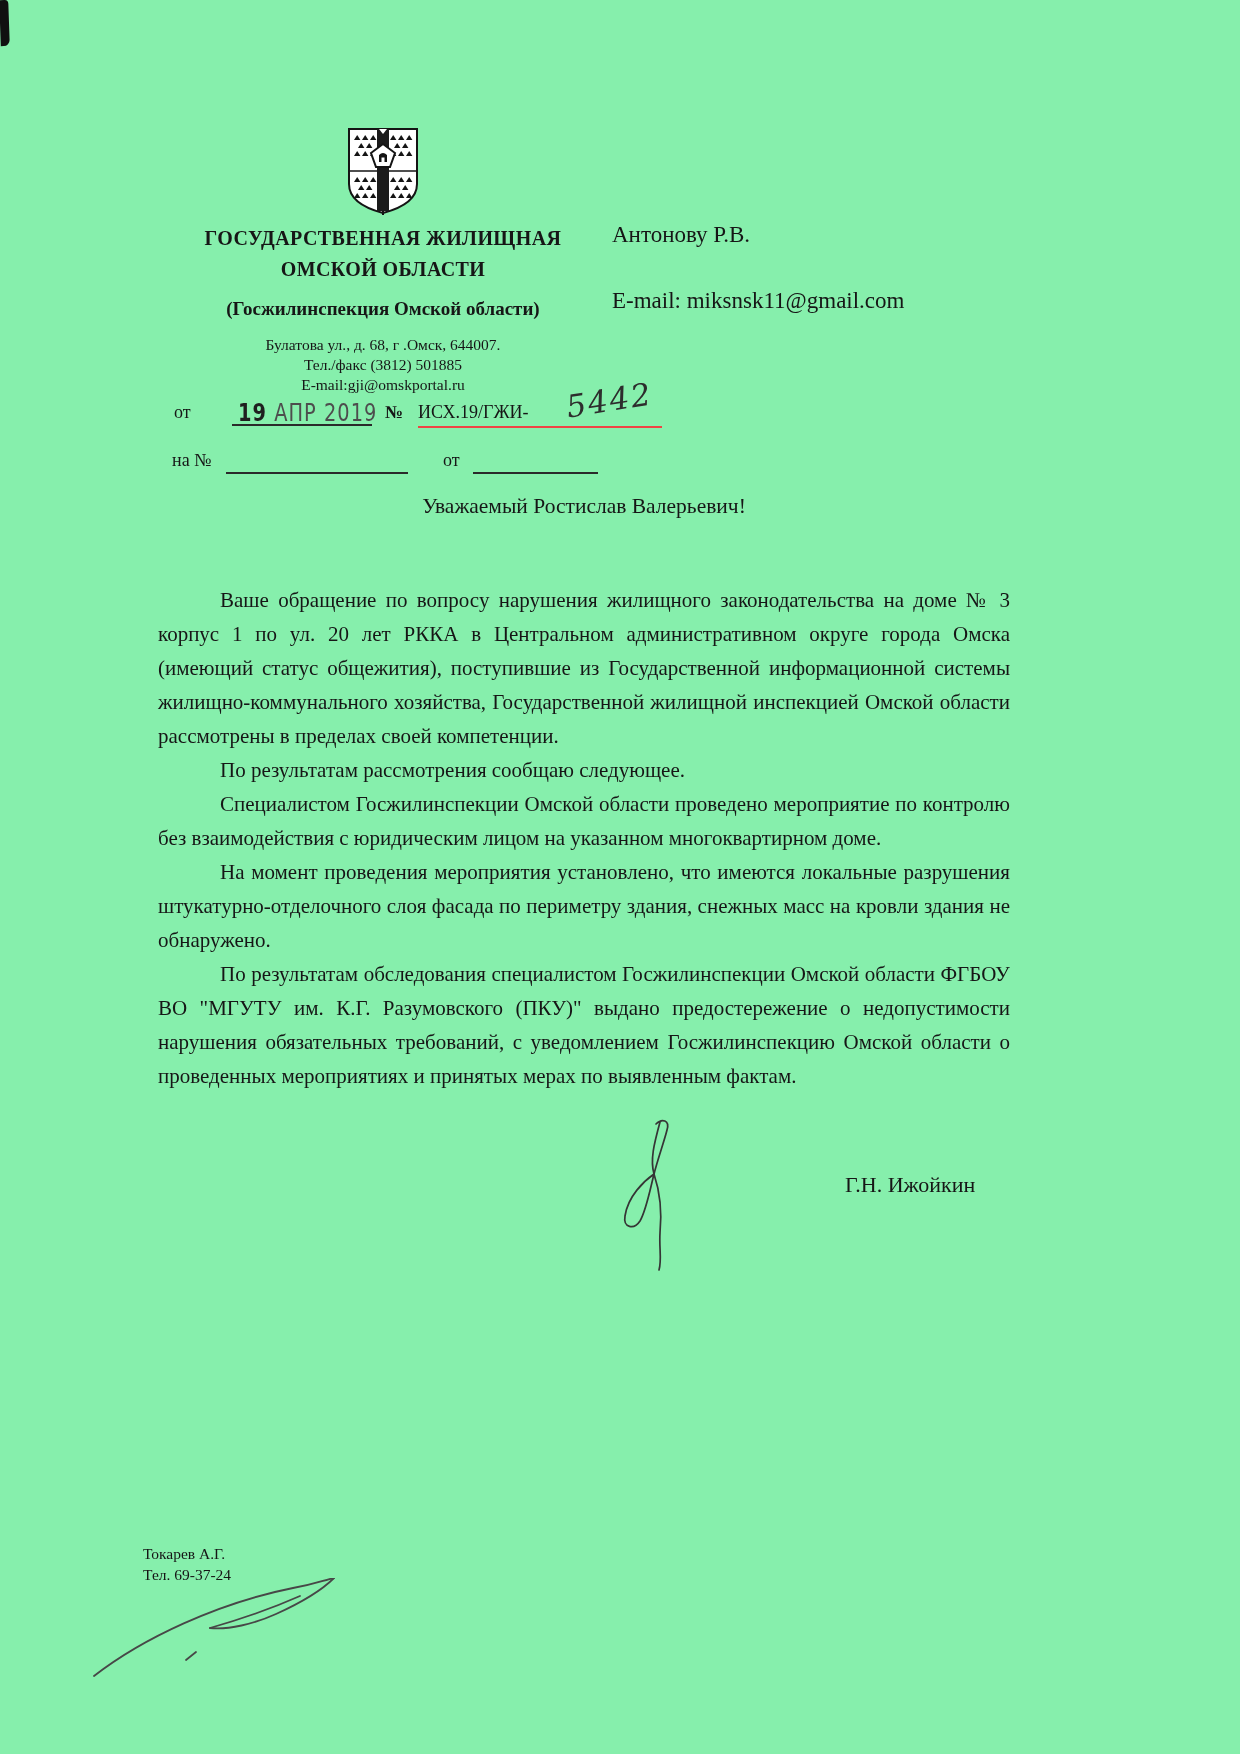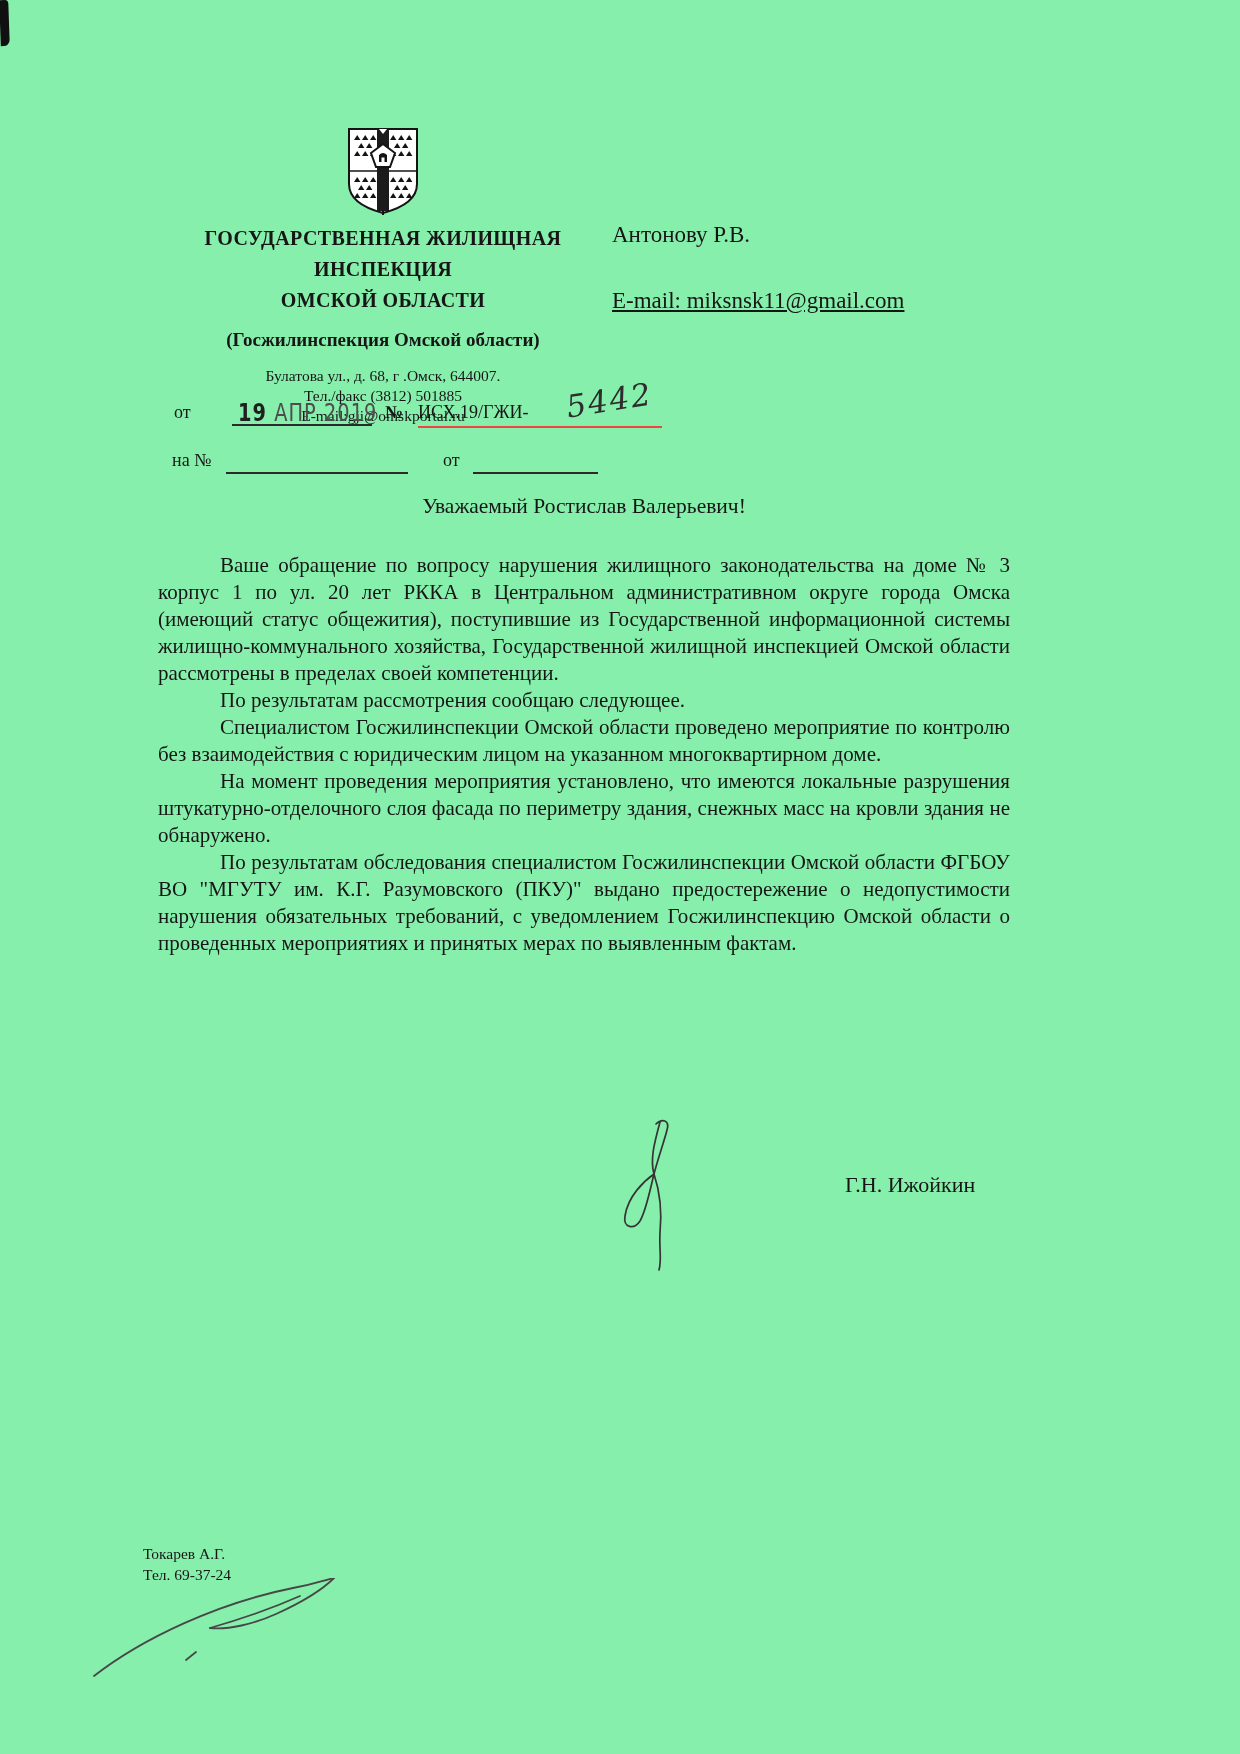--- a/index.html
+++ b/index.html
@@ -26,21 +26,21 @@
   }
   .coat-of-arms { width:80px; height:90px; display:inline-block; }
   .org-name { font-weight:bold; font-size:20px; line-height:25px; letter-spacing:0.4px; margin-top:6px; }
   .org-short { font-weight:bold; font-size:19px; line-height:24px; margin-top:15px; }
   .org-contacts { margin-top:14px; font-size:15.5px; line-height:20px; }
 
   .recipient {
     position:absolute; left:612px; top:222px; width:420px;
     font-size:23px;
   }
-  .recipient-email { margin-top:40px;text-decoration:underline; }
+  .recipient-email { margin-top:40px; }
 
   
   .ref-block { position:absolute; left:158px; top:396px; width:880px; height:90px; font-size:18px; }
   .ref-row1 { position:absolute; left:0; top:0; width:100%; height:36px; }
   .ref-row2 { position:absolute; left:0; top:52px; width:100%; height:30px; }
   .ref-label { position:absolute; top:6px; }
   .u-line { position:absolute; border-bottom:2px solid #2a2a2a; height:30px; }
   .stamp {
     position:absolute; left:80px; top:2px; width:140px;
     font-family:"DejaVu Sans", sans-serif;
@@ -57,22 +57,22 @@
     font-size:31px; color:#2d2d2d; letter-spacing:2px;
     transform:rotate(-9deg);
   }
 
   
   .salutation {
     position:absolute; left:158px; top:494px; width:852px;
     text-align:center; font-size:21.5px;
   }
   .body-text {
-    position:absolute; left:158px; top:552px; width:852px;
-    font-size:21px; line-height:27px; text-align:justify;
+    position:absolute; left:158px; top:583px; width:852px;
+    font-size:21px; line-height:34px; text-align:justify;
   }
   .body-text p { text-indent:62px; margin:0; }
 
   
   .sig-block { position:absolute; left:158px; top:1128px; width:852px; height:160px; }
   .sig-position { position:absolute; left:0; top:0; font-size:21.5px; line-height:35px; }
   .sig-scribble { position:absolute; left:452px; top:-10px; width:90px; height:155px; }
   .sig-name { position:absolute; left:687px; top:44px; font-size:22px; }
 
   
@@ -109,21 +109,20 @@
       <use href="#clust" x="47" y="9"></use>
       <use href="#clust" x="11" y="51"></use>
       <use href="#clust" x="47" y="51"></use>
       <rect x="34" y="3" width="12" height="82" fill="#1b1b1b"></rect>
       <path d="M40,18 L52,27 L47,41 L33,41 L28,27 Z" fill="#ffffff" stroke="#141414" stroke-width="2"></path>
       <path d="M36,36 V29 Q40,25 44,29 V36 Z M38.5,36 V31.5 H41.5 V36 Z" fill="#141414" fill-rule="evenodd"></path>
       <path d="M36,3 L40,8 L44,3 Z" fill="#ffffff"></path>
       <path d="M40,85 L40,89" stroke="#141414" stroke-width="2"></path>
     </svg>
     <div class="org-name">ГОСУДАРСТВЕННАЯ ЖИЛИЩНАЯ</div>
-    <div class="org-name">ИНСПЕКЦИЯ</div>
     <div class="org-name">ОМСКОЙ ОБЛАСТИ</div>
     <div class="org-short">(Госжилинспекция Омской области)</div>
     <div class="org-contacts">
       <div>Булатова ул., д. 68, г .Омск, 644007.</div>
       <div>Тел./факс (3812) 501885</div>
       <div>E-mail:gji@omskportal.ru</div>
     </div>
   </div>
 
   <div class="recipient">

